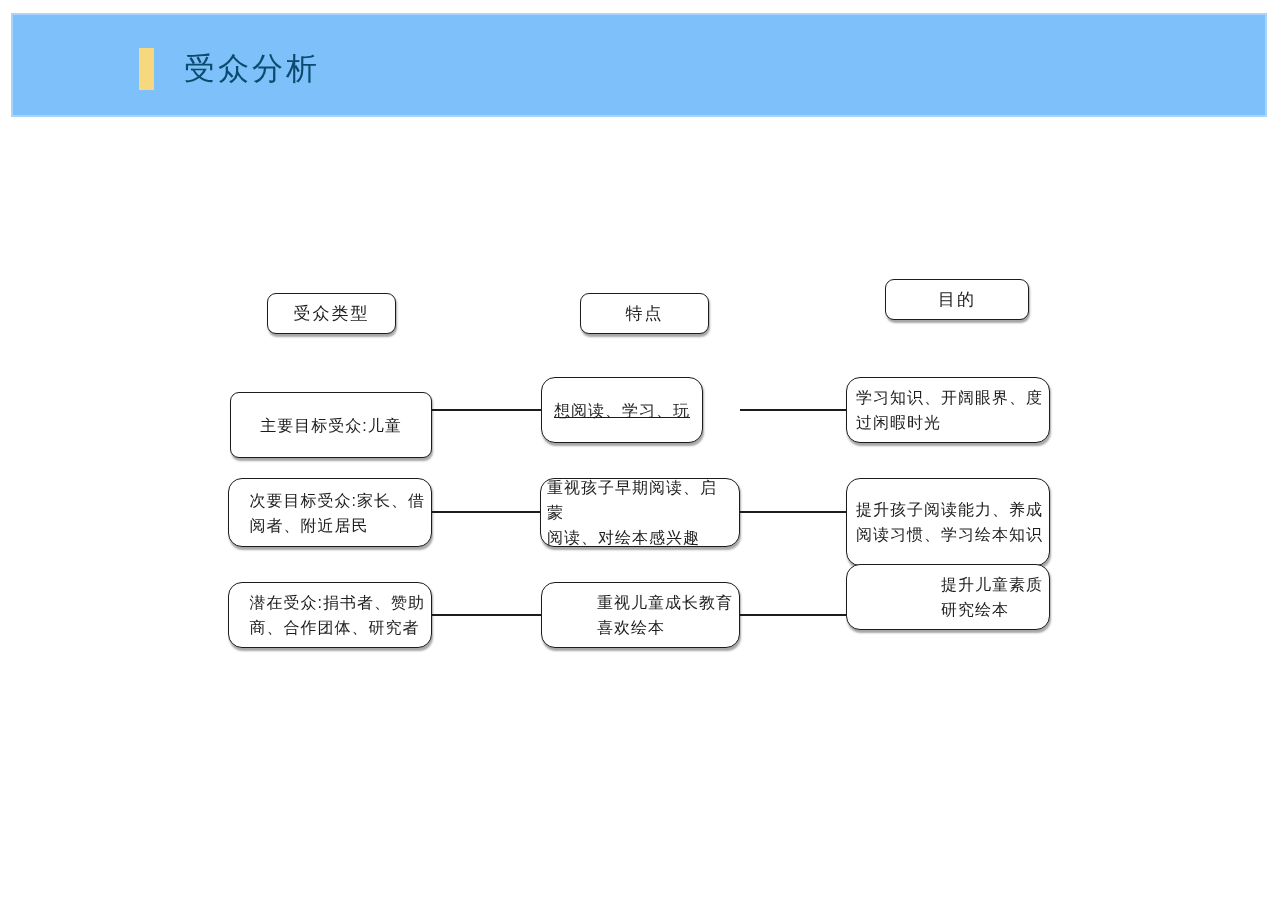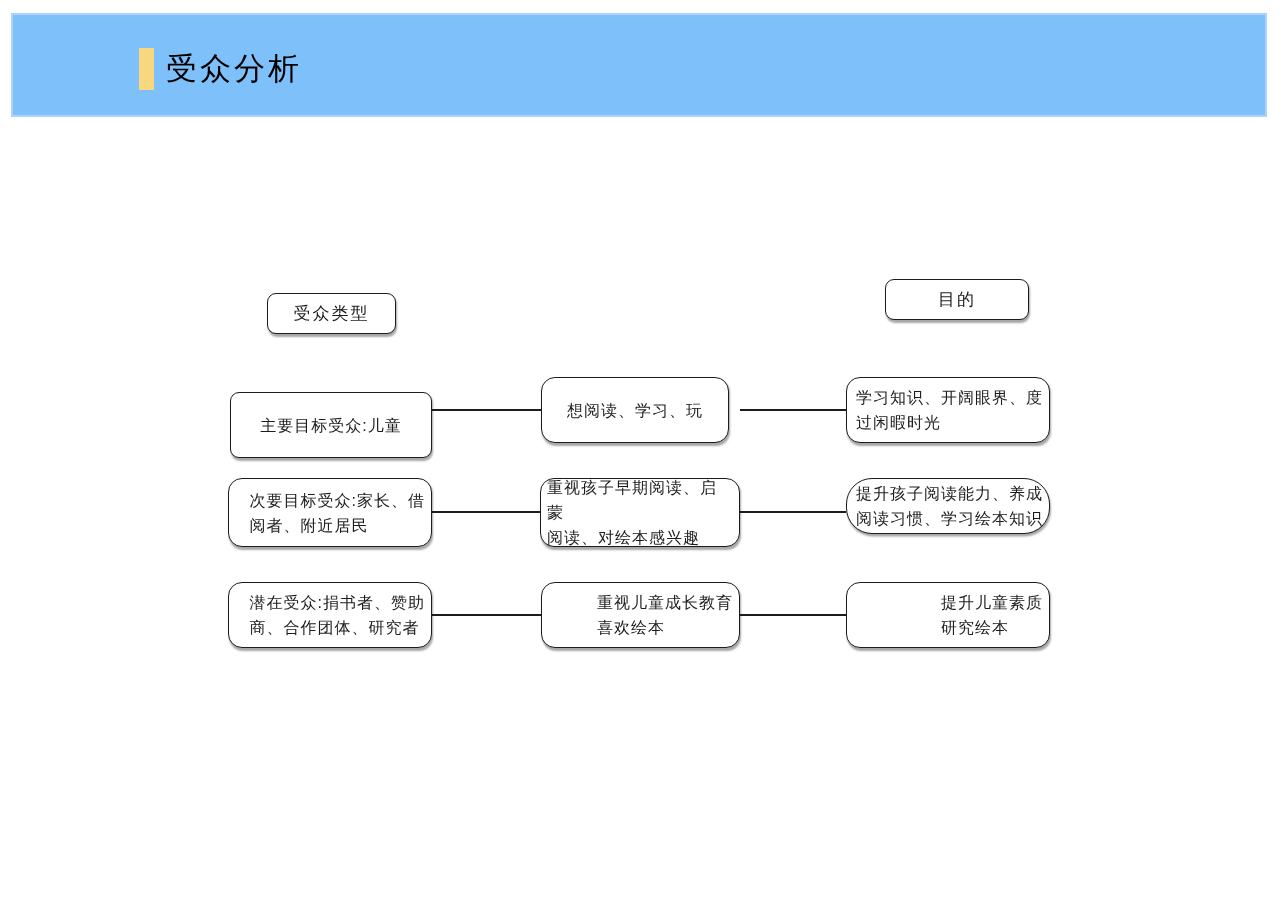--- a/index.html
+++ b/index.html
@@ -24,24 +24,25 @@
     padding-left: 126px;
     padding-top: 8px;
   }
   .accent-bar {
     width: 15px; height: 42px;
     background: #f8d87f;
     margin-right: 12px;
     flex: 0 0 auto;
   }
   .page-title {
-    color: #000000;
+    color: #0c4a6e;
     font-size: 31px;
     font-weight: normal;
     letter-spacing: 3px;
+    margin-left: 18px;
   }
 
   
   .diagram { position: absolute; left: 0; top: 0; width: 1280px; height: 913px; }
 
   .hbox, .cbox {
     position: absolute;
     background: #ffffff;
     border: 1.5px solid #1c1c1c;
     display: flex;
@@ -70,28 +71,28 @@
   .p16 { padding-left: 7px; }
   .p28 { padding-left: 28px; }
 
   
   .hbox.h0 { left: 267px; top: 293px; width: 129px; }
   .hbox.h1 { left: 580px; top: 293px; width: 129px; }
   .hbox.h2 { left: 885px; top: 279px; width: 144px; }
 
   
   .r0c0 { left: 230px; top: 392px; width: 202px; height: 66px; border-radius: 9px; }
-  .r0c1 { left: 541px; top: 377px; width: 188px; height: 66px; }
+  .r0c1 { left: 541px; top: 377px; width: 162px; height: 66px; text-decoration: underline; }
   .r0c2 { left: 846px; top: 377px; width: 204px; height: 66px; }
   .r1c0 { left: 228px; top: 478px; width: 204px; height: 69px; }
   .r1c1 { left: 540px; top: 478px; width: 200px; height: 69px; }
-  .r1c2 { left: 846px; top: 478px; width: 204px; height: 56px; border-radius: 26px; }
+  .r1c2 { left: 846px; top: 478px; width: 204px; height: 88px; }
   .r2c0 { left: 228px; top: 582px; width: 204px; height: 66px; }
   .r2c1 { left: 541px; top: 582px; width: 199px; height: 66px; }
-  .r2c2 { left: 846px; top: 582px; width: 204px; height: 66px; }
+  .r2c2 { left: 846px; top: 564px; width: 204px; height: 66px; }
 
   
   .conn { position: absolute; height: 2px; background: #1c1c1c; }
   .conn.k0a { left: 432px; top: 409px; width: 109px; }
   .conn.k0b { left: 740px; top: 409px; width: 106px; }
   .conn.k1a { left: 432px; top: 511px; width: 108px; }
   .conn.k1b { left: 740px; top: 511px; width: 106px; }
   .conn.k2a { left: 432px; top: 614px; width: 109px; }
   .conn.k2b { left: 740px; top: 614px; width: 106px; }
 </style>
@@ -100,20 +101,23 @@
 
 <header class="banner">
   <span class="accent-bar"></span>
   <h1 class="page-title">受众分析</h1>
 </header>
 
 <div class="diagram">
 
   <div class="hbox h0">
     <span class="cell-text">受众类型</span>
+  </div>
+  <div class="hbox h1">
+    <span class="cell-text">特点</span>
   </div>
   <div class="hbox h2">
     <span class="cell-text">目的</span>
   </div>
 
   <div class="cbox c-center r0c0">
     <span class="cell-text">主要目标受众:儿童</span>
   </div>
   <div class="conn k0a"></div>
   <div class="cbox c-center r0c1">

